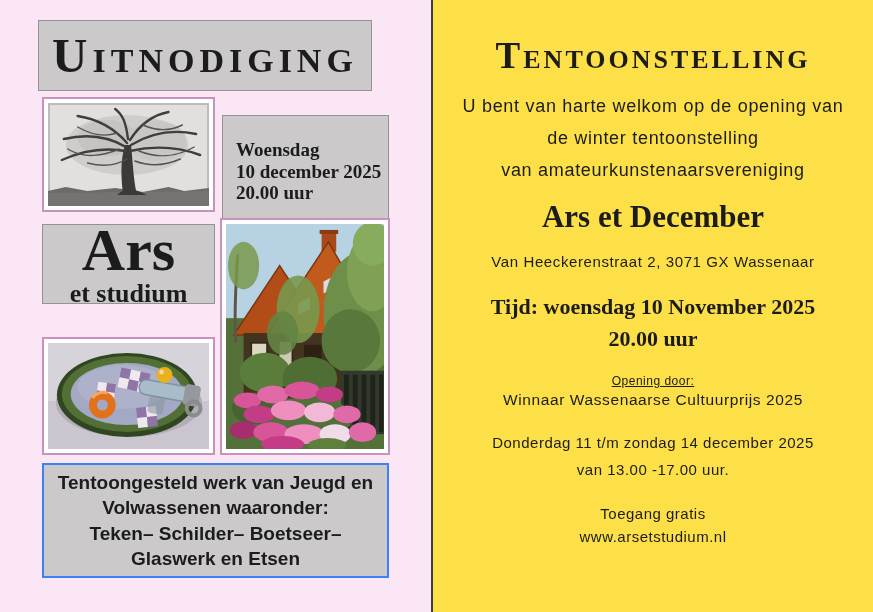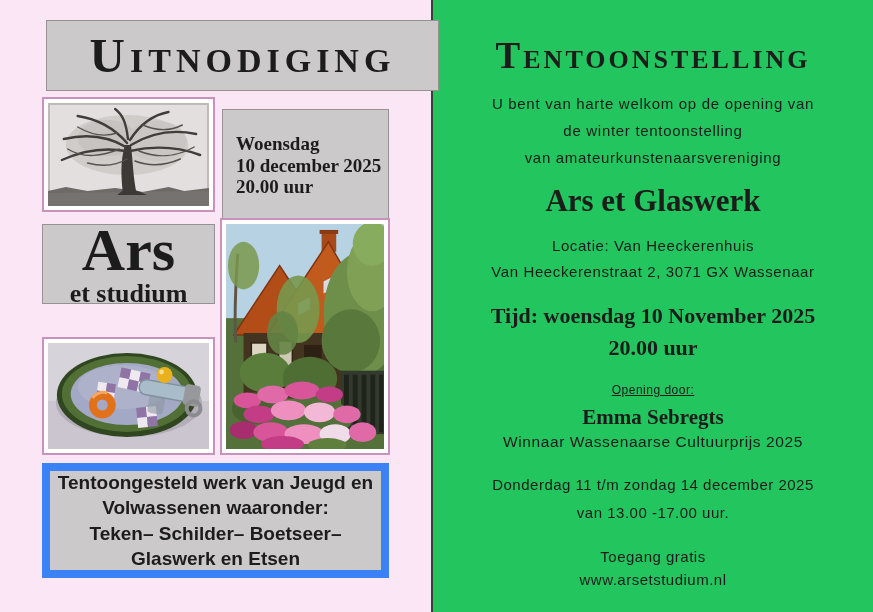--- a/index.html
+++ b/index.html
@@ -4,40 +4,40 @@
 <style>
   html,body{margin:0;padding:0;}
   .page{width:873px;height:612px;display:flex;overflow:hidden;background:#ffffff;
         font-family:"Liberation Sans", sans-serif;color:#1c1c1c;}
   
   .left{width:431px;position:relative;background:#fae6f5;flex:none;}
   .divider{width:2px;background:#3d3d3d;flex:none;}
   .graybox{position:absolute;background:#cbc9ca;border:1px solid #949294;box-sizing:border-box;}
   .imgbox{position:absolute;background:#ffffff;border:2px solid #c793bd;padding:4px;box-sizing:border-box;}
   .imgbox svg{display:block;width:100%;height:100%;}
-  .title-box{left:46px;top:20px;width:393px;height:71px;display:flex;align-items:center;justify-content:center;}
+  .title-box{left:38px;top:20px;width:334px;height:71px;display:flex;align-items:center;justify-content:center;}
   .title-text{font-family:"Liberation Serif", serif;font-variant:small-caps;font-weight:bold;
               font-size:49px;letter-spacing:5px;line-height:1;}
   .tree-box{left:42px;top:97px;width:173px;height:115px;}
-  .date-box{left:222px;top:109px;width:167px;height:115px;padding:23px 4px 0 13px;}
+  .date-box{left:222px;top:115px;width:167px;height:115px;padding:23px 4px 0 13px;}
   .date-text{font-family:"Liberation Serif", serif;font-weight:bold;font-size:19px;line-height:1.14;}
   .ars-box{left:42px;top:224px;width:173px;height:80px;display:flex;flex-direction:column;
            align-items:center;justify-content:center;}
   .ars-big{font-family:"Liberation Serif", serif;font-weight:bold;font-size:60px;line-height:.95;}
   .ars-small{font-family:Liberation Serif, serif;font-weight:bold;font-size:26px;line-height:1;margin-top:2px;}
   .house-box{left:220px;top:218px;width:170px;height:237px;}
   .plate-box{left:42px;top:337px;width:173px;height:118px;}
   .bottom-box{left:42px;top:463px;width:347px;height:115px;display:flex;flex-direction:column;
-              align-items:center;justify-content:center;border:8px solid #3b82f6;}
+              align-items:center;justify-content:center;border:2px solid #3b82f6;}
   .bottom-text{font-weight:bold;font-size:19px;line-height:1.33;text-align:center;}
   
-  .right{flex:1;background:#22c55e;text-align:center;padding-top:36px;box-sizing:border-box;}
+  .right{flex:1;background:#fde047;text-align:center;padding-top:36px;box-sizing:border-box;}
   .r-title{font-family:"Liberation Serif", serif;font-variant:small-caps;font-weight:bold;
            font-size:37px;letter-spacing:3px;line-height:1.1;}
-  .r-intro{margin-top:13px;font-size:15px;letter-spacing:.7px;line-height:1.8;}
+  .r-intro{margin-top:13px;font-size:18px;letter-spacing:.7px;line-height:1.8;}
   .r-org{margin-top:13px;font-family:"Liberation Serif", serif;font-weight:bold;font-size:31px;line-height:1.1;}
   .r-loc{margin-top:15px;font-size:15px;letter-spacing:.6px;line-height:1.72;}
   .r-time{margin-top:16px;font-family:"Liberation Serif", serif;font-weight:bold;font-size:22px;line-height:1.45;}
   .r-openlabel{margin-top:19px;font-size:12px;letter-spacing:.5px;text-decoration:underline;}
   .r-name{margin-top:8px;font-family:"Liberation Serif", serif;font-weight:bold;font-size:21px;}
   .r-winnaar{margin-top:3px;font-size:15.5px;letter-spacing:.6px;}
   .r-hours{margin-top:20px;font-size:15px;letter-spacing:.5px;line-height:1.85;}
   .r-footer{margin-top:18px;font-size:15px;letter-spacing:.5px;line-height:1.55;}
 </style>
 </head>
@@ -204,34 +204,32 @@
   <div class="right">
 
     <div class="r-title">Tentoonstelling</div>
 
     <div class="r-intro">
       <div>U bent van harte welkom op de opening van</div>
       <div>de winter tentoonstelling</div>
       <div>van amateurkunstenaarsvereniging</div>
     </div>
 
-    <div class="r-org">Ars et Glaswerk</div>
+    <div class="r-org">Ars et December</div>
 
     <div class="r-loc">
-      <div>Locatie: Van Heeckerenhuis</div>
       <div>Van Heeckerenstraat 2, 3071 GX Wassenaar</div>
     </div>
 
     <div class="r-time">
       <div>Tijd: woensdag 10 November 2025</div>
       <div>20.00 uur</div>
     </div>
 
     <div class="r-openlabel">Opening door:</div>
-    <div class="r-name">Emma Sebregts</div>
     <div class="r-winnaar">Winnaar Wassenaarse Cultuurprijs 2025</div>
 
     <div class="r-hours">
       <div>Donderdag 11 t/m zondag 14 december 2025</div>
       <div>van 13.00 -17.00 uur.</div>
     </div>
 
     <div class="r-footer">
       <div>Toegang gratis</div>
       <div>www.arsetstudium.nl</div>

